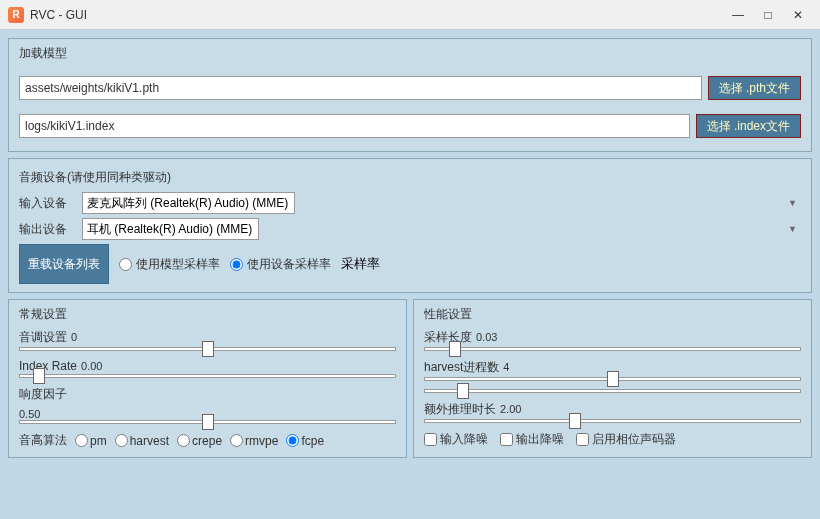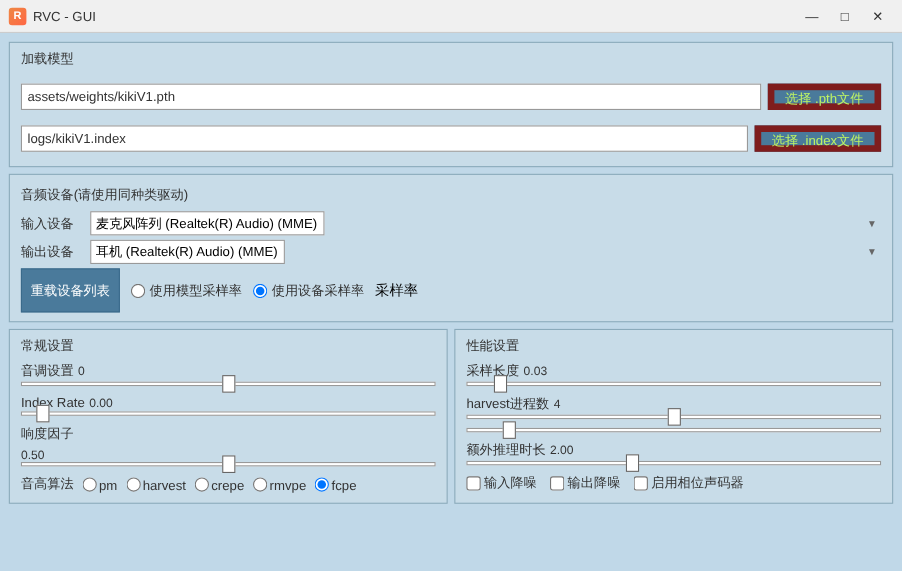--- a/index.html
+++ b/index.html
@@ -87,22 +87,22 @@
       background: white;
       border: 1px solid #999;
       padding: 2px 5px;
       font-size: 12px;
       color: #333;
     }
     .file-btn {
       height: 24px;
       padding: 0 10px;
       background: #4a7a9b;
-      color: #bef264;
-      border: 6px solid #7f1d1d;
+      color: #fef9c3;
+      border: 1px solid #7f1d1d;
       cursor: pointer;
       font-size: 12px;
       white-space: nowrap;
     }
 
     .audio-panel {
       background: #c8dce8;
       border: 1px solid #8aaabb;
       padding: 10px 10px 8px 10px;
     }

